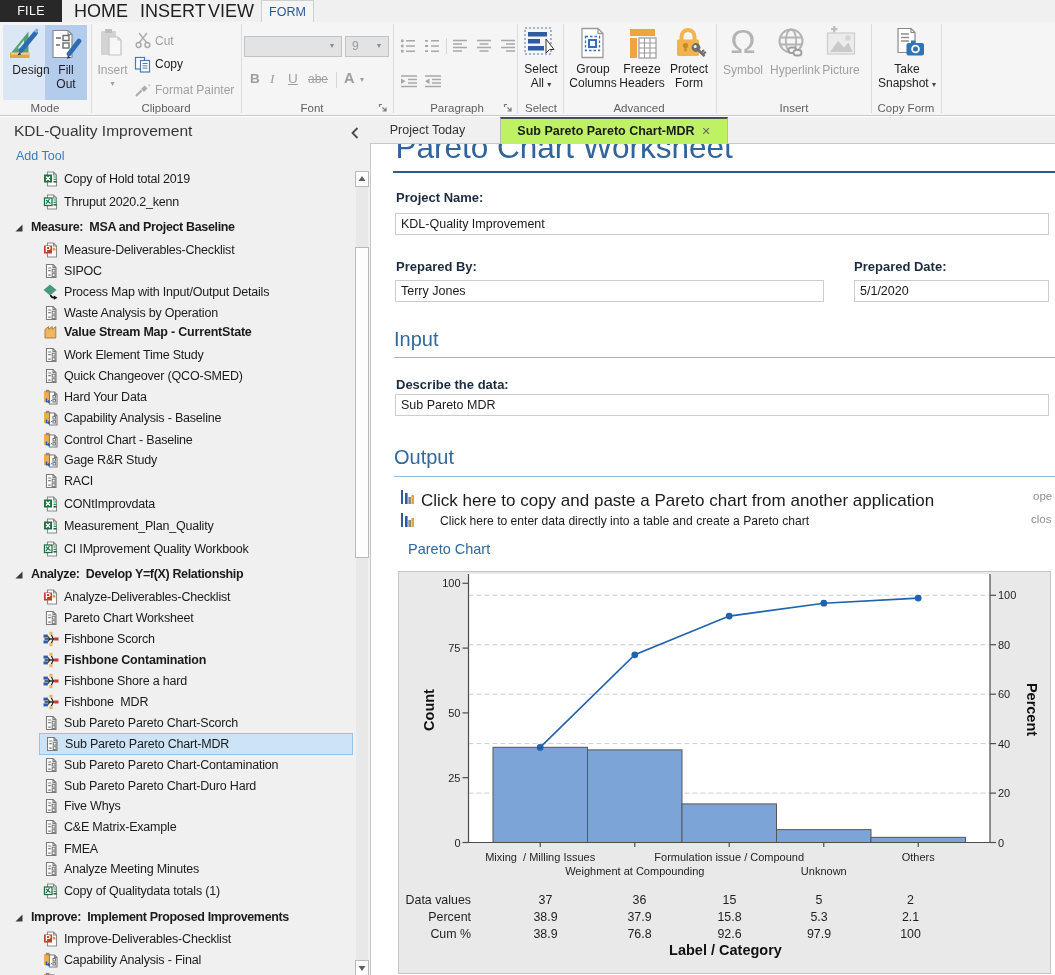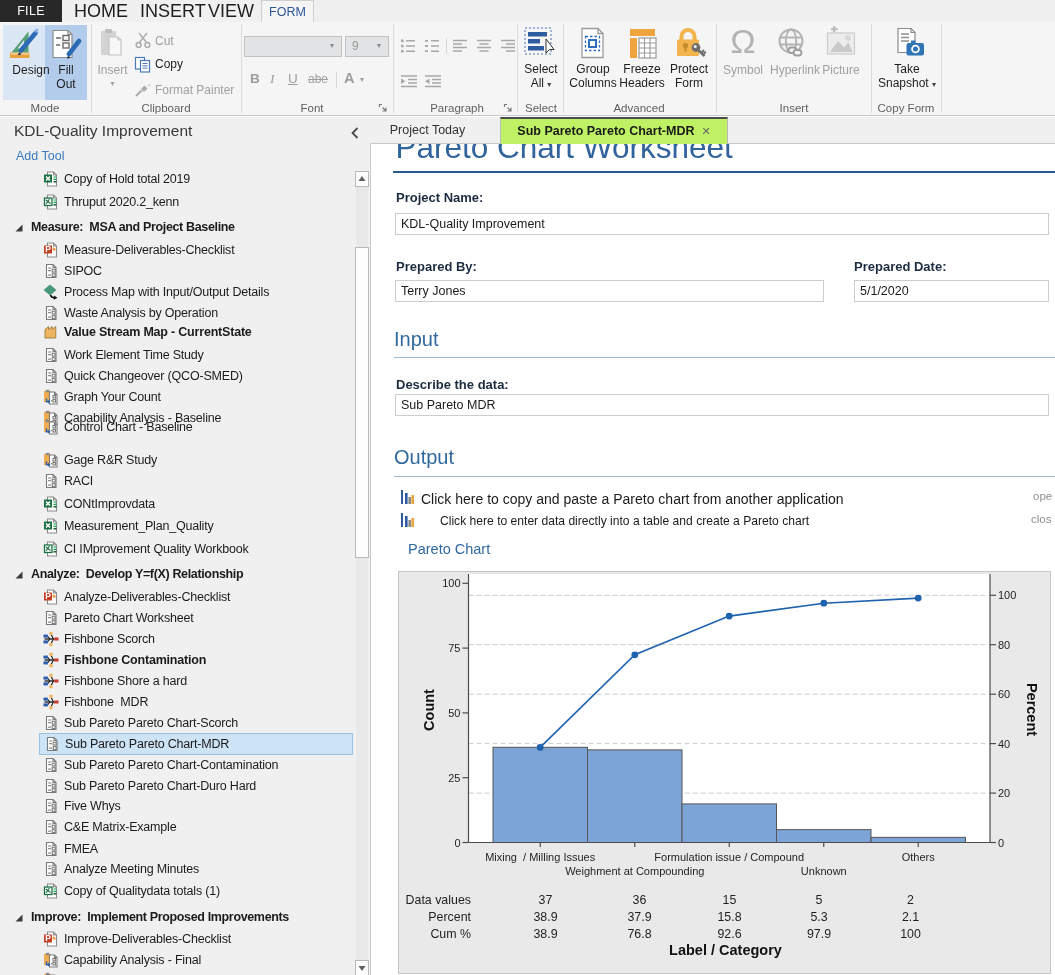--- a/index.html
+++ b/index.html
@@ -372,29 +372,29 @@
 <div class="trow" style="top:365.9px;">
     <svg class="ic" width="16" height="16">
       <use href="#i-form"></use>
     </svg>
     <span class="tx">Quick Changeover (QCO-SMED)</span>
   </div>
 <div class="trow" style="top:386.6px;">
     <svg class="ic" width="16" height="16">
       <use href="#i-clip"></use>
     </svg>
-    <span class="tx">Graph Your Count</span>
+    <span class="tx">Hard Your Data</span>
   </div>
 <div class="trow" style="top:407.8px;">
     <svg class="ic" width="16" height="16">
       <use href="#i-clip"></use>
     </svg>
     <span class="tx">Capability Analysis - Baseline</span>
   </div>
-<div class="trow" style="top:417px;">
+<div class="trow" style="top:430px;">
     <svg class="ic" width="16" height="16">
       <use href="#i-clip"></use>
     </svg>
     <span class="tx">Control Chart - Baseline</span>
   </div>
 <div class="trow" style="top:449.8px;">
     <svg class="ic" width="16" height="16">
       <use href="#i-clip"></use>
     </svg>
     <span class="tx">Gage R&amp;R Study</span>
@@ -568,21 +568,21 @@
 <div class="flabel" style="left:25px;top:232.5px;">Describe the data:</div>
 <div class="finput" style="left:24px;top:250px;width:654px;">Sub Pareto MDR</div>
 <div class="h2" style="left:23px;top:301.5px;">Output</div>
 <div class="hline" style="left:23px;top:332px;width:661px;"></div>
 <svg class="abs" style="left:30px;top:345px" width="13" height="16">
   <path d="M1 1 v14" stroke="#2e5c9e" stroke-width="2"></path>
   <rect x="4" y="4" width="2.6" height="11" fill="#2e5c9e"></rect>
   <rect x="7.4" y="8" width="2.6" height="7" fill="#8a8a8a"></rect>
   <rect x="10.4" y="6" width="2.6" height="9" fill="#e8a33d"></rect>
 </svg>
-<div class="abs" style="left:50px;top:347px;font-size:14px;color:#1b1b1b;">Click here to copy and paste a Pareto chart from another application</div>
+<div class="abs" style="left:50px;top:347px;font-size:17px;color:#1b1b1b;">Click here to copy and paste a Pareto chart from another application</div>
 <svg class="abs" style="left:30px;top:368px" width="13" height="16">
   <path d="M1 1 v14" stroke="#2e5c9e" stroke-width="2"></path>
   <rect x="4" y="4" width="2.6" height="11" fill="#2e5c9e"></rect>
   <rect x="7.4" y="8" width="2.6" height="7" fill="#8a8a8a"></rect>
   <rect x="10.4" y="6" width="2.6" height="9" fill="#e8a33d"></rect>
 </svg>
 <div class="abs" style="left:50px;top:370px;font-size:12.1px;color:#1b1b1b;margin-left:19px;">Click here to enter data directly into a table and create a Pareto chart</div>
 <div class="abs" style="left:662px;top:346px;font-size:11.5px;color:#8f8f8f;">ope</div>
 <div class="abs" style="left:660px;top:369px;font-size:11.5px;color:#8f8f8f;">clos</div>
 <div class="abs" style="left:37px;top:397px;font-size:14.5px;color:#31699e;">Pareto Chart</div>

